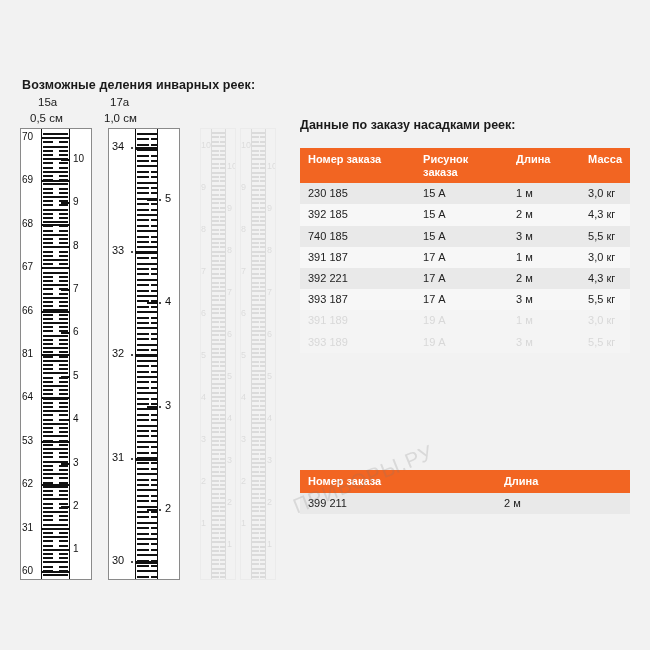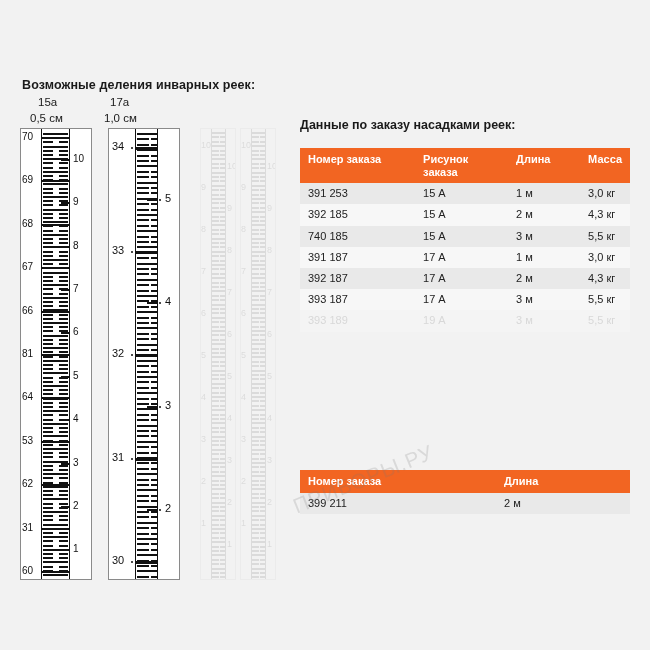--- a/index.html
+++ b/index.html
@@ -1251,21 +1251,21 @@
     <thead>
       <tr>
         <th style="width:105px;">Номер заказа</th>
         <th style="width:80px;">Рисунок заказа</th>
         <th style="width:58px;">Длина</th>
         <th>Масса</th>
       </tr>
     </thead>
     <tbody id="order-table-body">
         <tr class="odd">
-          <td>391 253</td>
+          <td>230 185</td>
           <td>15 А</td>
           <td>1 м</td>
           <td>3,0 кг</td>
         </tr>
         <tr class="even">
           <td>392 185</td>
           <td>15 А</td>
           <td>2 м</td>
           <td>4,3 кг</td>
         </tr>
@@ -1275,30 +1275,36 @@
           <td>3 м</td>
           <td>5,5 кг</td>
         </tr>
         <tr class="even">
           <td>391 187</td>
           <td>17 А</td>
           <td>1 м</td>
           <td>3,0 кг</td>
         </tr>
         <tr class="odd">
-          <td>392 187</td>
+          <td>392 221</td>
           <td>17 А</td>
           <td>2 м</td>
           <td>4,3 кг</td>
         </tr>
         <tr class="even">
           <td>393 187</td>
           <td>17 А</td>
           <td>3 м</td>
           <td>5,5 кг</td>
+        </tr>
+        <tr class="faded odd">
+          <td>391 189</td>
+          <td>19 А</td>
+          <td>1 м</td>
+          <td>3,0 кг</td>
         </tr>
         <tr class="faded even">
           <td>393 189</td>
           <td>19 А</td>
           <td>3 м</td>
           <td>5,5 кг</td>
         </tr>
       </tbody>
   </table>
 

